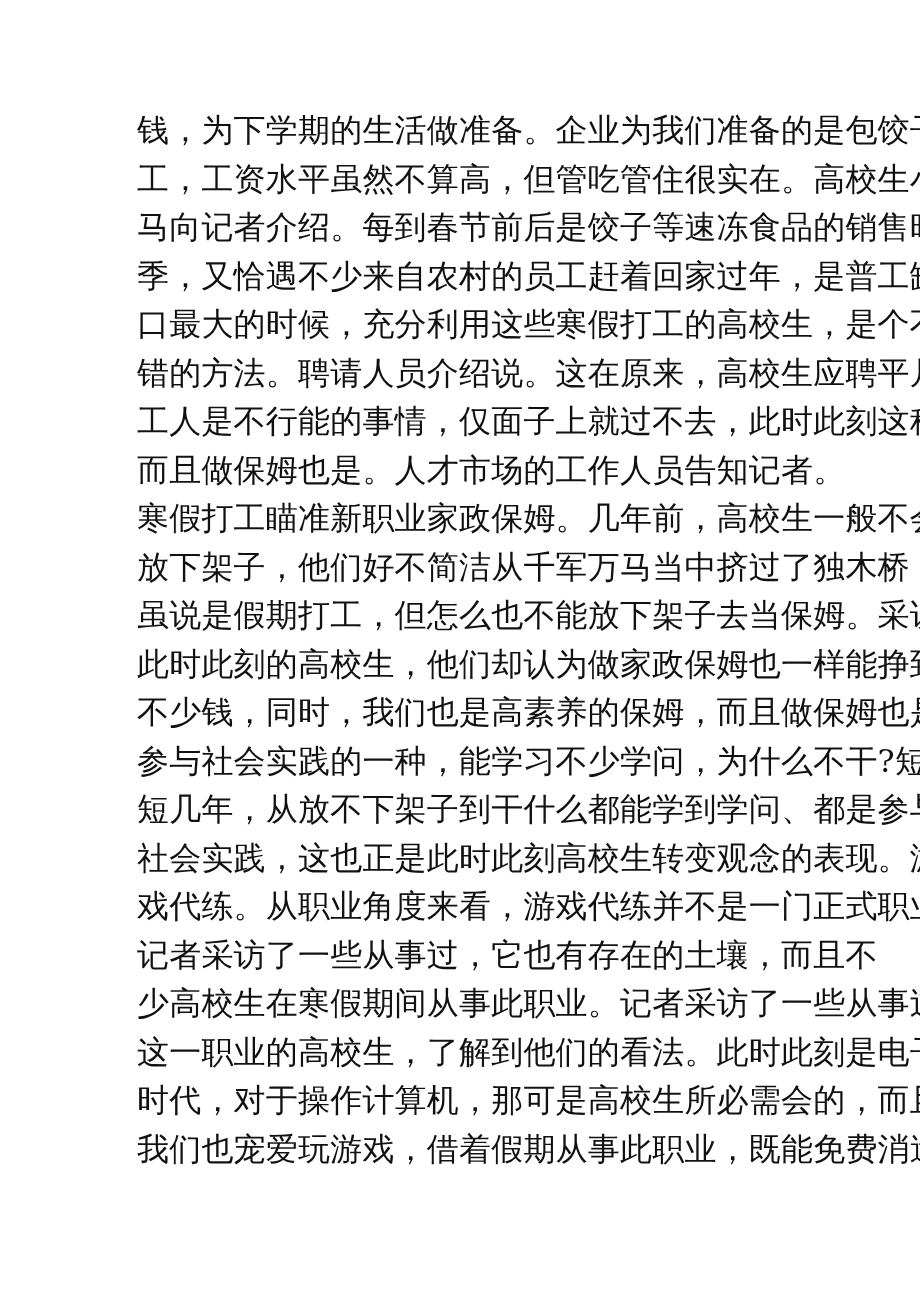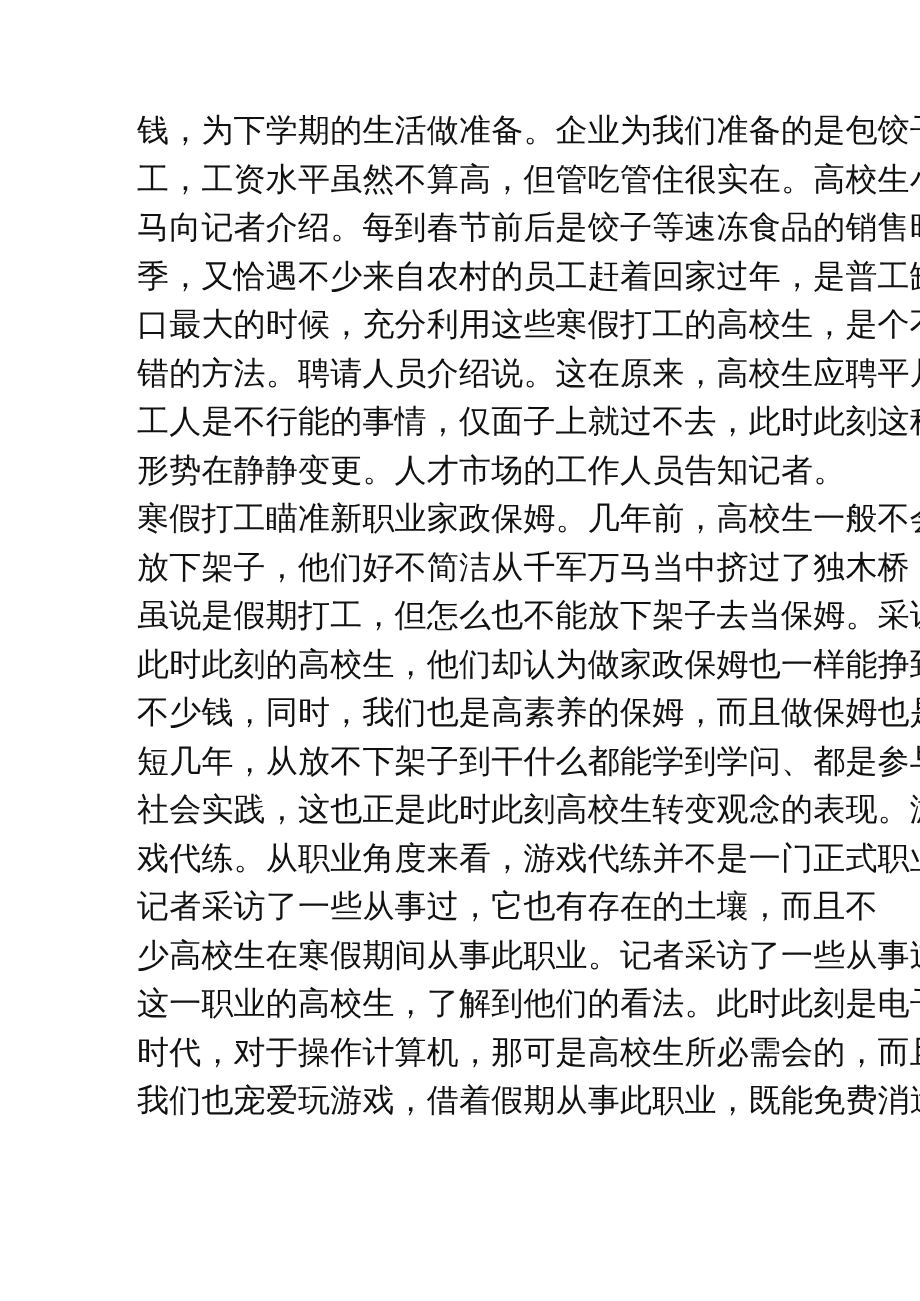--- a/index.html
+++ b/index.html
@@ -43,26 +43,27 @@
 
 <div class="page">
   <div class="text-block">
     <span class="line">钱，为下学期的生活做准备。企业为我们准备的是包饺子</span>
     <span class="line">工，工资水平虽然不算高，但管吃管住很实在。高校生小</span>
     <span class="line">马向记者介绍。每到春节前后是饺子等速冻食品的销售旺</span>
     <span class="line">季，又恰遇不少来自农村的员工赶着回家过年，是普工缺</span>
     <span class="line">口最大的时候，充分利用这些寒假打工的高校生，是个不</span>
     <span class="line">错的方法。聘请人员介绍说。这在原来，高校生应聘平凡</span>
     <span class="line">工人是不行能的事情，仅面子上就过不去，此时此刻这种</span>
-    <span class="line">形势在静静变更。人才市场的工作人员告知记者。</span>
+    <span class="line">而且做保姆也是。人才市场的工作人员告知记者。</span>
     <span class="line">寒假打工瞄准新职业家政保姆。几年前，高校生一般不会</span>
     <span class="line">放下架子，他们好不简洁从千军万马当中挤过了独木桥，</span>
     <span class="line">虽说是假期打工，但怎么也不能放下架子去当保姆。采访</span>
     <span class="line">此时此刻的高校生，他们却认为做家政保姆也一样能挣到</span>
     <span class="line">不少钱，同时，我们也是高素养的保姆，而且做保姆也是</span>
+    <span class="line">参与社会实践的一种，能学习不少学问，为什么不干?短</span>
     <span class="line">短几年，从放不下架子到干什么都能学到学问、都是参与</span>
     <span class="line">社会实践，这也正是此时此刻高校生转变观念的表现。游</span>
     <span class="line">戏代练。从职业角度来看，游戏代练并不是一门正式职业，</span>
     <span class="line">记者采访了一些从事过，它也有存在的土壤，而且不</span>
     <span class="line">少高校生在寒假期间从事此职业。记者采访了一些从事过</span>
     <span class="line">这一职业的高校生，了解到他们的看法。此时此刻是电子</span>
     <span class="line">时代，对于操作计算机，那可是高校生所必需会的，而且</span>
     <span class="line">我们也宠爱玩游戏，借着假期从事此职业，既能免费消遣</span>
   </div>
 </div>

